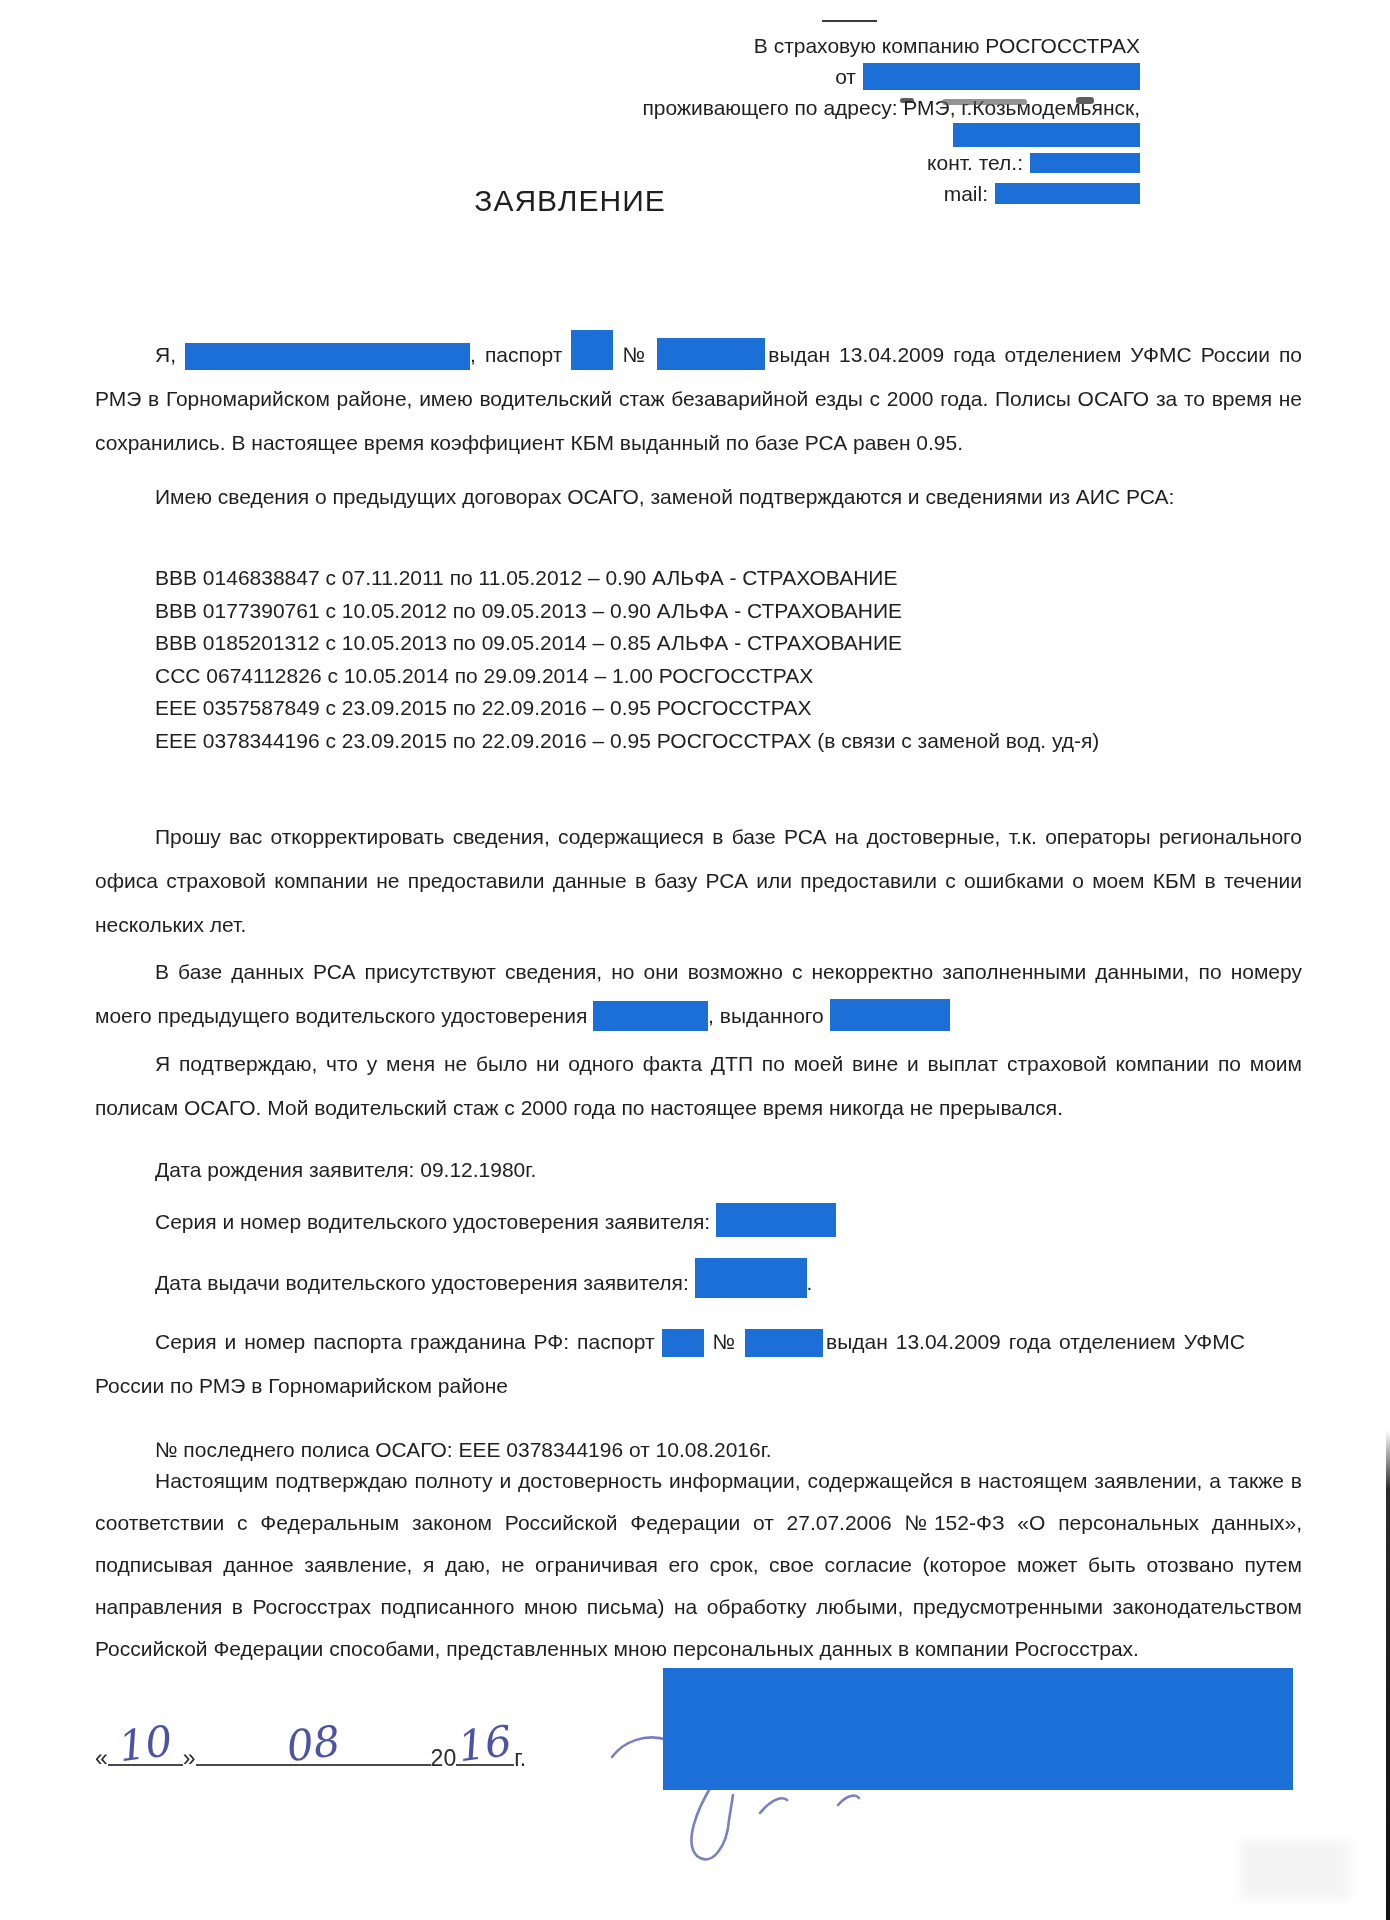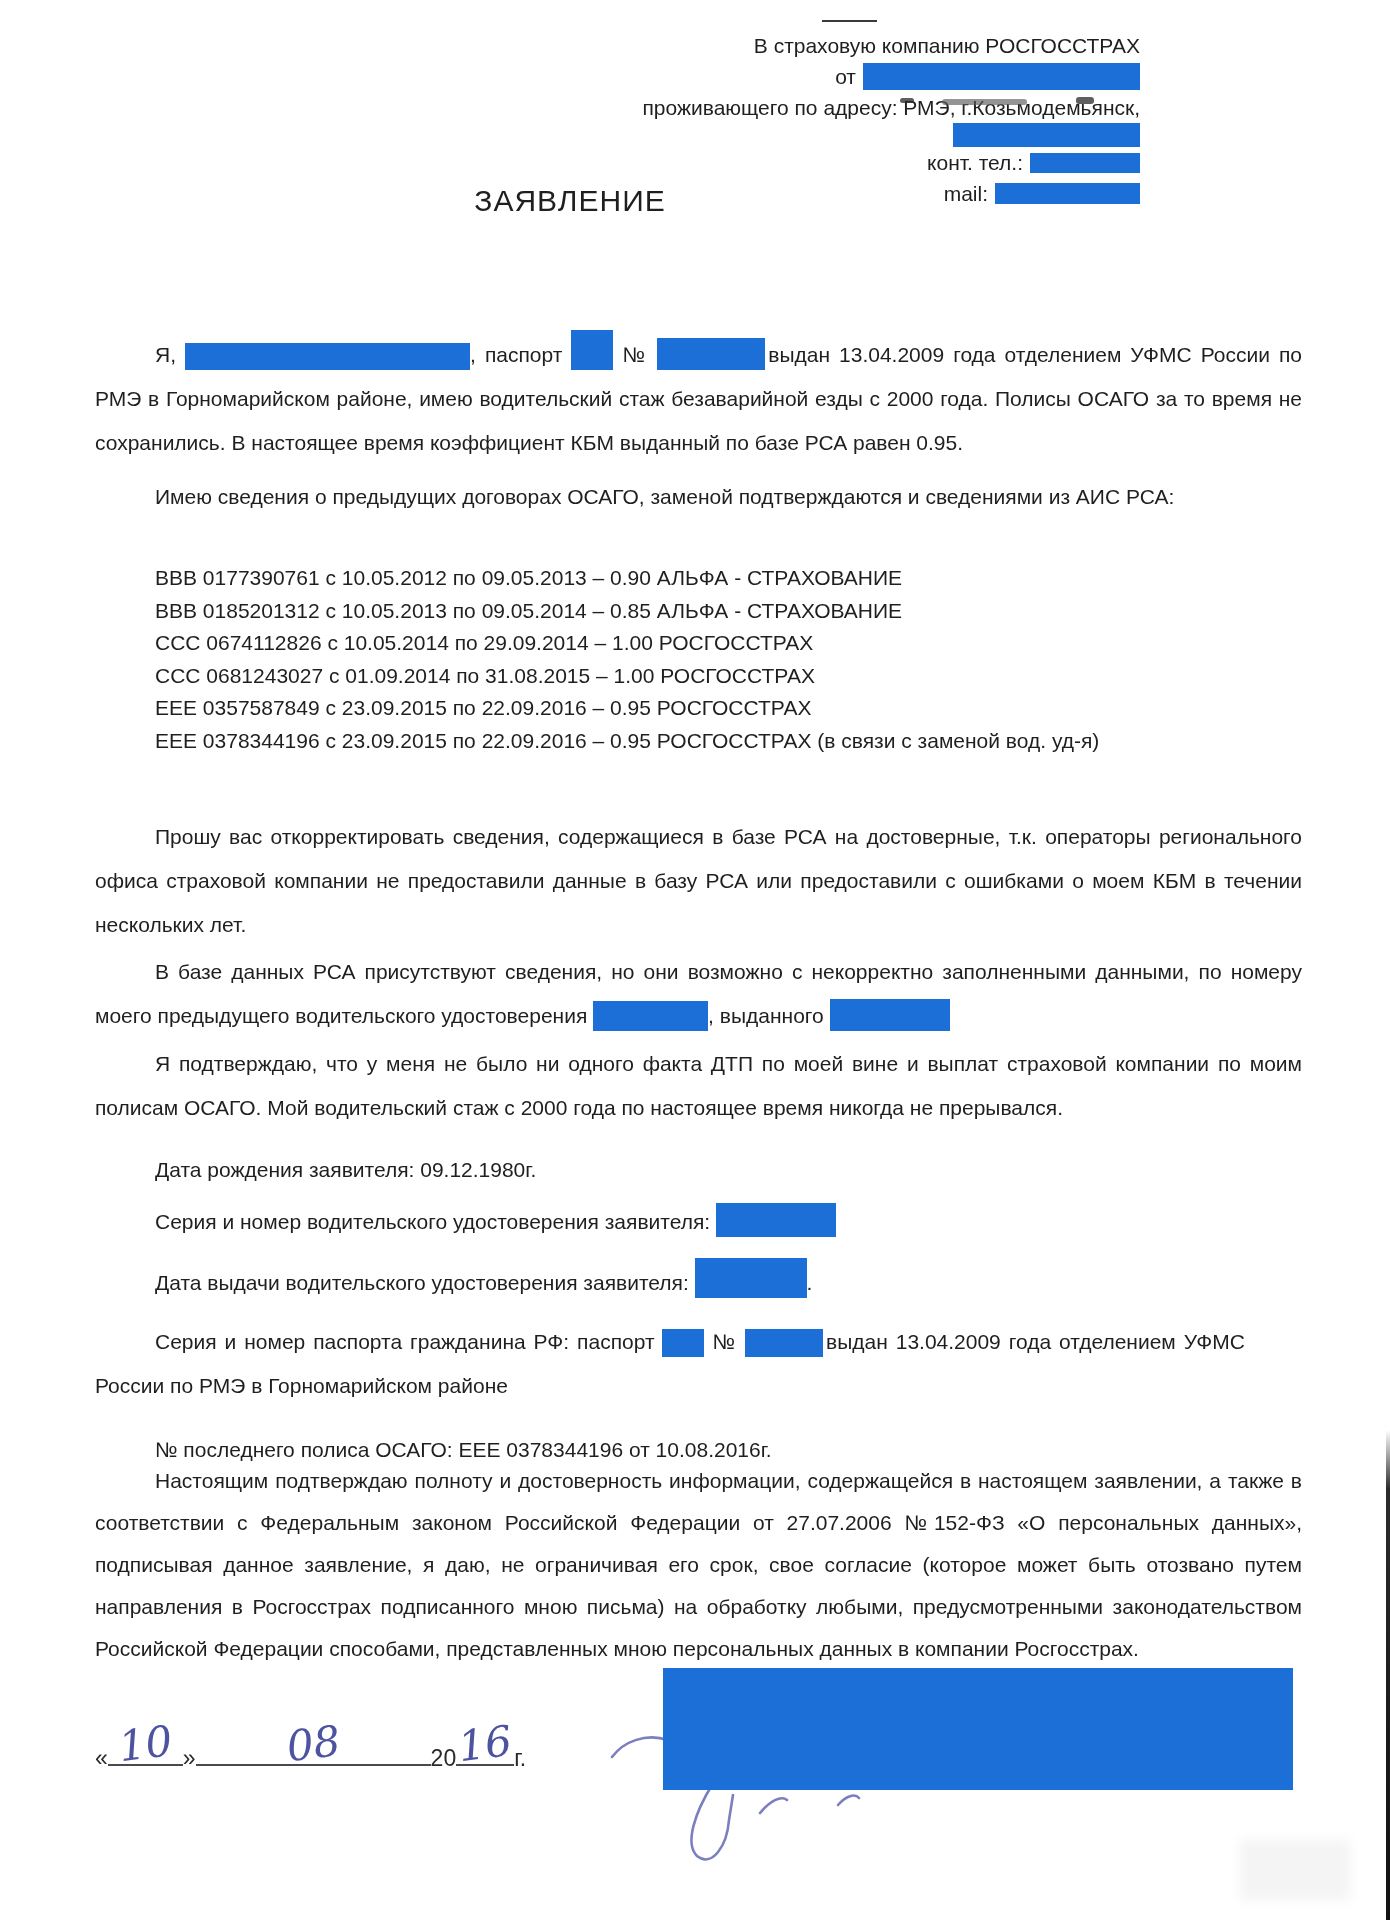--- a/index.html
+++ b/index.html
@@ -105,24 +105,24 @@
     <span>Я,</span>
     <span class="redact inline" style="width:285px;height:27px;"></span><span>, паспорт</span>
     <span class="redact inline" style="width:42px;height:40px;"></span>
     <span>№</span>
     <span class="redact inline" style="width:108px;height:32px;margin-right:3px;"></span><span>выдан 13.04.2009 года отделением УФМС России по РМЭ в Горномарийском районе, имею водительский стаж безаварийной езды с 2000 года. Полисы ОСАГО за то время не сохранились. В настоящее время коэффициент КБМ выданный по базе РСА равен 0.95.</span>
   </div>
 
   <div class="para" style="top:475px;">Имею сведения о предыдущих договорах ОСАГО, заменой подтверждаются и сведениями из АИС РСА:</div>
 
   <div class="policy-list">
+    <div>ВВВ 0146838847 с 07.11.2011 по 11.05.2012 – 0.90 АЛЬФА - СТРАХОВАНИЕ</div>
     <div>ВВВ 0177390761 с 10.05.2012 по 09.05.2013 – 0.90 АЛЬФА - СТРАХОВАНИЕ</div>
     <div>ВВВ 0185201312 с 10.05.2013 по 09.05.2014 – 0.85 АЛЬФА - СТРАХОВАНИЕ</div>
     <div>ССС 0674112826 с 10.05.2014 по 29.09.2014 – 1.00 РОСГОССТРАХ</div>
-    <div>ССС 0681243027 с 01.09.2014 по 31.08.2015 – 1.00 РОСГОССТРАХ</div>
     <div>ЕЕЕ 0357587849 с 23.09.2015 по 22.09.2016 – 0.95 РОСГОССТРАХ</div>
     <div>ЕЕЕ 0378344196 с 23.09.2015 по 22.09.2016 – 0.95 РОСГОССТРАХ (в связи с заменой вод. уд-я)</div>
   </div>
 
   <div class="para" style="top:815px;">Прошу вас откорректировать сведения, содержащиеся в базе РСА на достоверные, т.к. операторы регионального офиса страховой компании не предоставили данные в базу РСА или предоставили с ошибками о моем КБМ в течении нескольких лет.</div>
 
   <div class="para" style="top:950px;">
     <span>В базе данных РСА присутствуют сведения, но они возможно с некорректно заполненными данными, по номеру моего предыдущего водительского удостоверения</span>
     <span class="redact inline" style="width:115px;height:30px;"></span><span>, выданного</span>
     <span class="redact inline" style="width:120px;height:32px;"></span>

